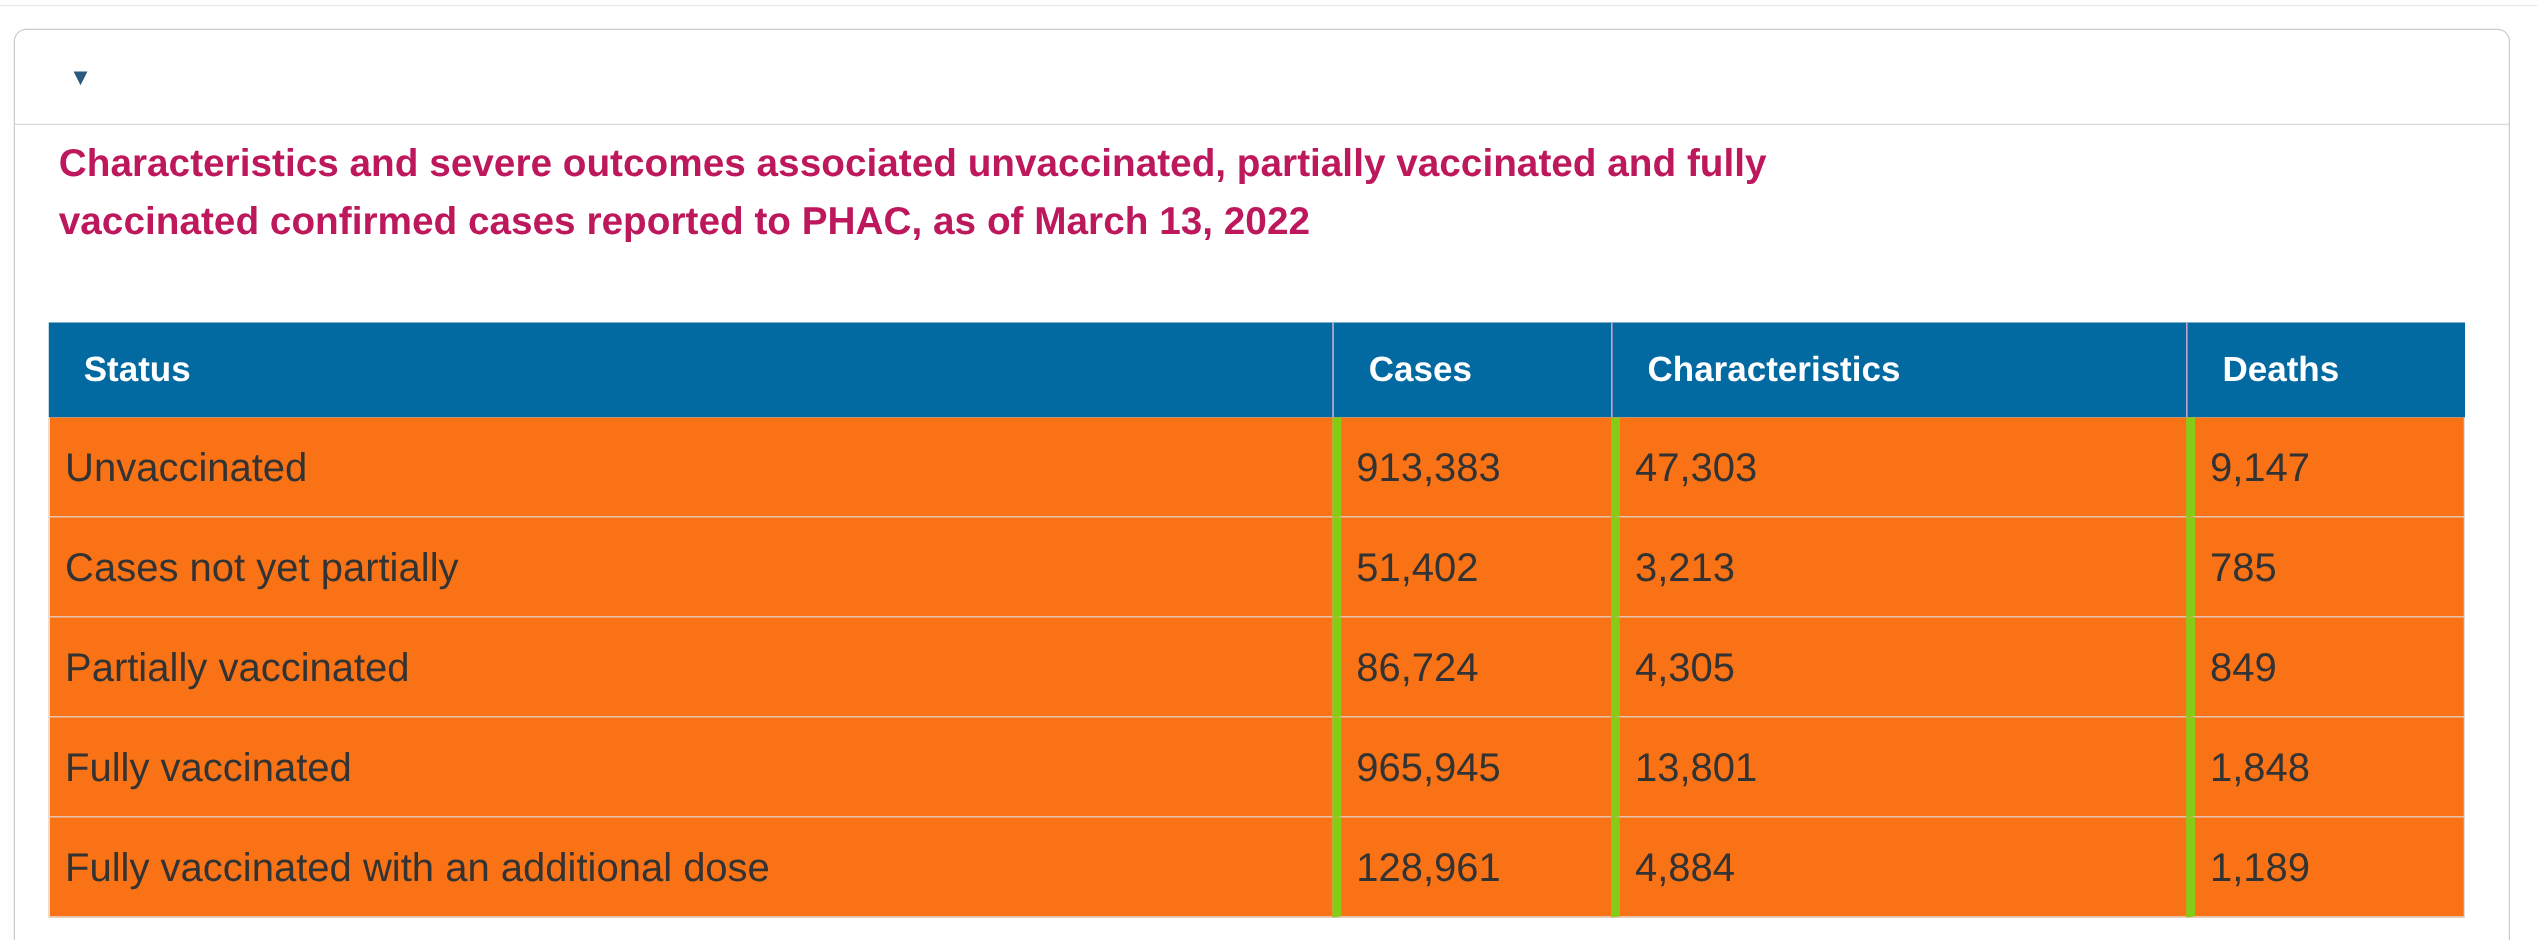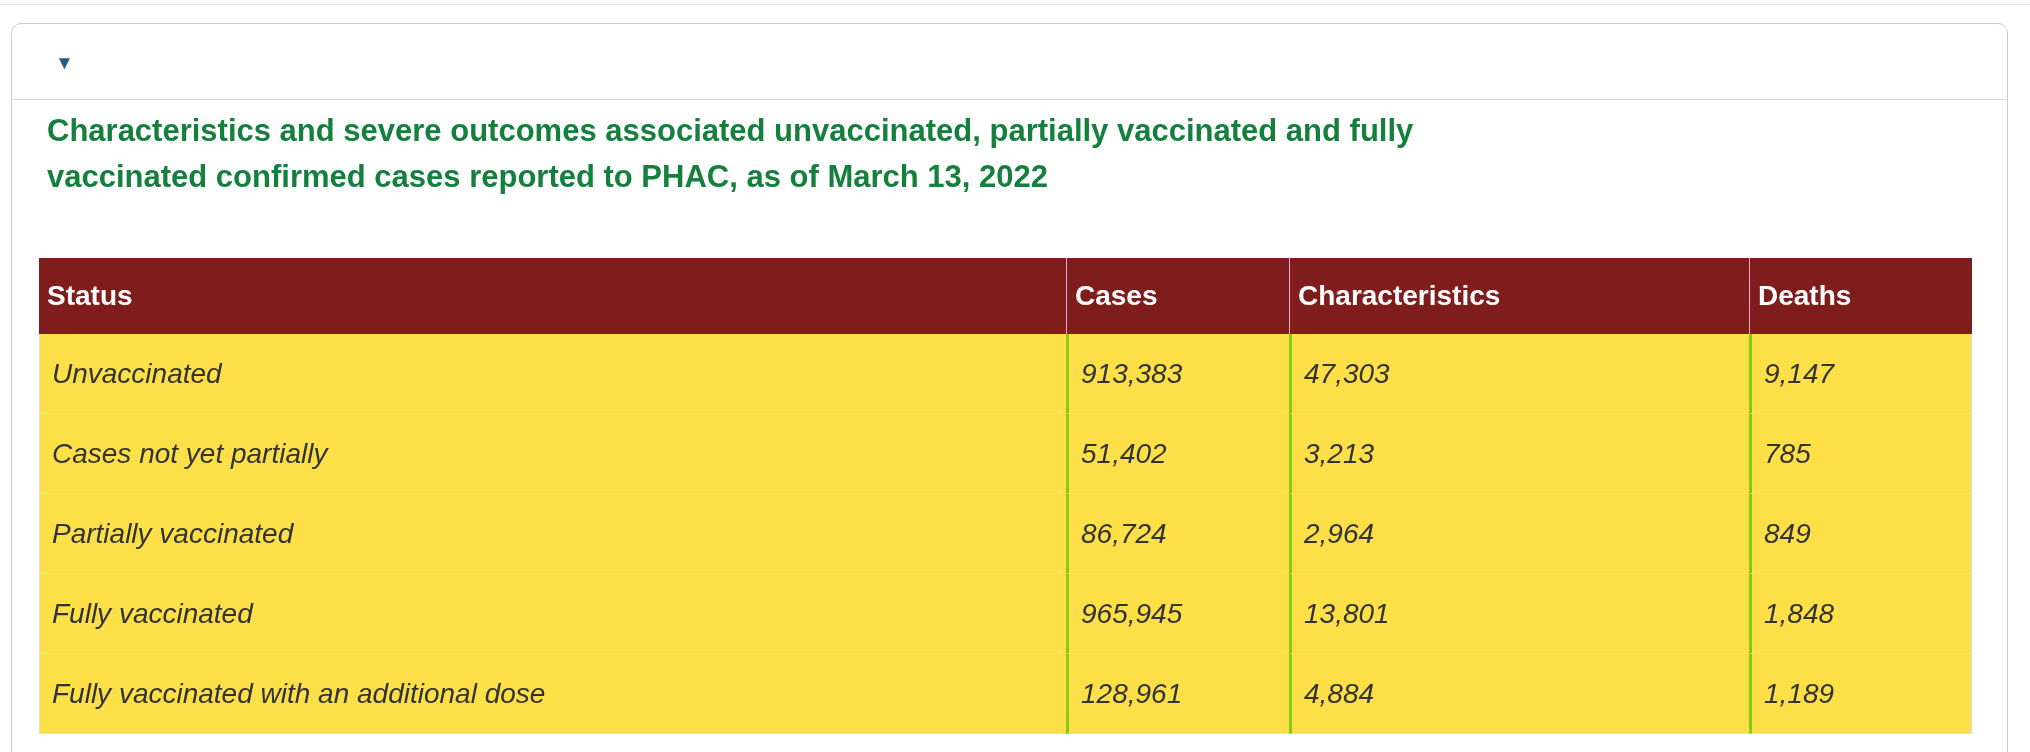--- a/index.html
+++ b/index.html
@@ -36,54 +36,53 @@
     margin-right:10px;
     position:relative; top:1px;
     color:#2a5a7d;
   }
   .content { padding:0 0 0 27px; }
   .title {
     margin:8px 0 0 8px;
     font-size:31px;
     line-height:46px;
     font-weight:700;
-    color:#15803d;
+    color:#be185d;
   }
   .title .line { display:block; }
   table.outcomes {
     table-layout:fixed;
     width:1933px;
     border-collapse:separate;
     border-spacing:0;
     margin:58px 0 0 0;
   }
   table.outcomes th {
-    background:#7f1d1d;
+    background:#0369a1;
     color:#ffffff;
     font-size:28px;
     font-weight:700;
     text-align:left;
     line-height:36px;
-    padding:20px 8px;
+    padding:20px 28px;
     box-sizing:border-box;
   }
   table.outcomes th + th { border-left:1px solid #f9a8d4; }
   table.outcomes td {
-    font-size:28px;
+    font-size:32px;
     color:#333333;
     line-height:36px;
     padding:22px 12px 21px 12px;
     border-bottom:1px solid #dddddd;
-    background:#fde047;
+    background:#f97316;
     box-sizing:border-box;
     white-space:nowrap;
     overflow:hidden;
-    font-style:italic;
   }
-  table.outcomes td + td { border-left:3px solid #84cc16; }
+  table.outcomes td + td { border-left:7px solid #84cc16; }
   table.outcomes td:first-child { border-left:1px solid #dddddd; }
   table.outcomes td:last-child { border-right:1px solid #dddddd; }
 </style>
 </head>
 <body>
 
 <div class="top-divider"></div>
 
 <section class="panel">
 
@@ -122,21 +121,21 @@
         </tr>
         <tr>
           <td>Cases not yet partially</td>
           <td>51,402</td>
           <td>3,213</td>
           <td>785</td>
         </tr>
         <tr>
           <td>Partially vaccinated</td>
           <td>86,724</td>
-          <td>2,964</td>
+          <td>4,305</td>
           <td>849</td>
         </tr>
         <tr>
           <td>Fully vaccinated</td>
           <td>965,945</td>
           <td>13,801</td>
           <td>1,848</td>
         </tr>
         <tr>
           <td>Fully vaccinated with an additional dose</td>

